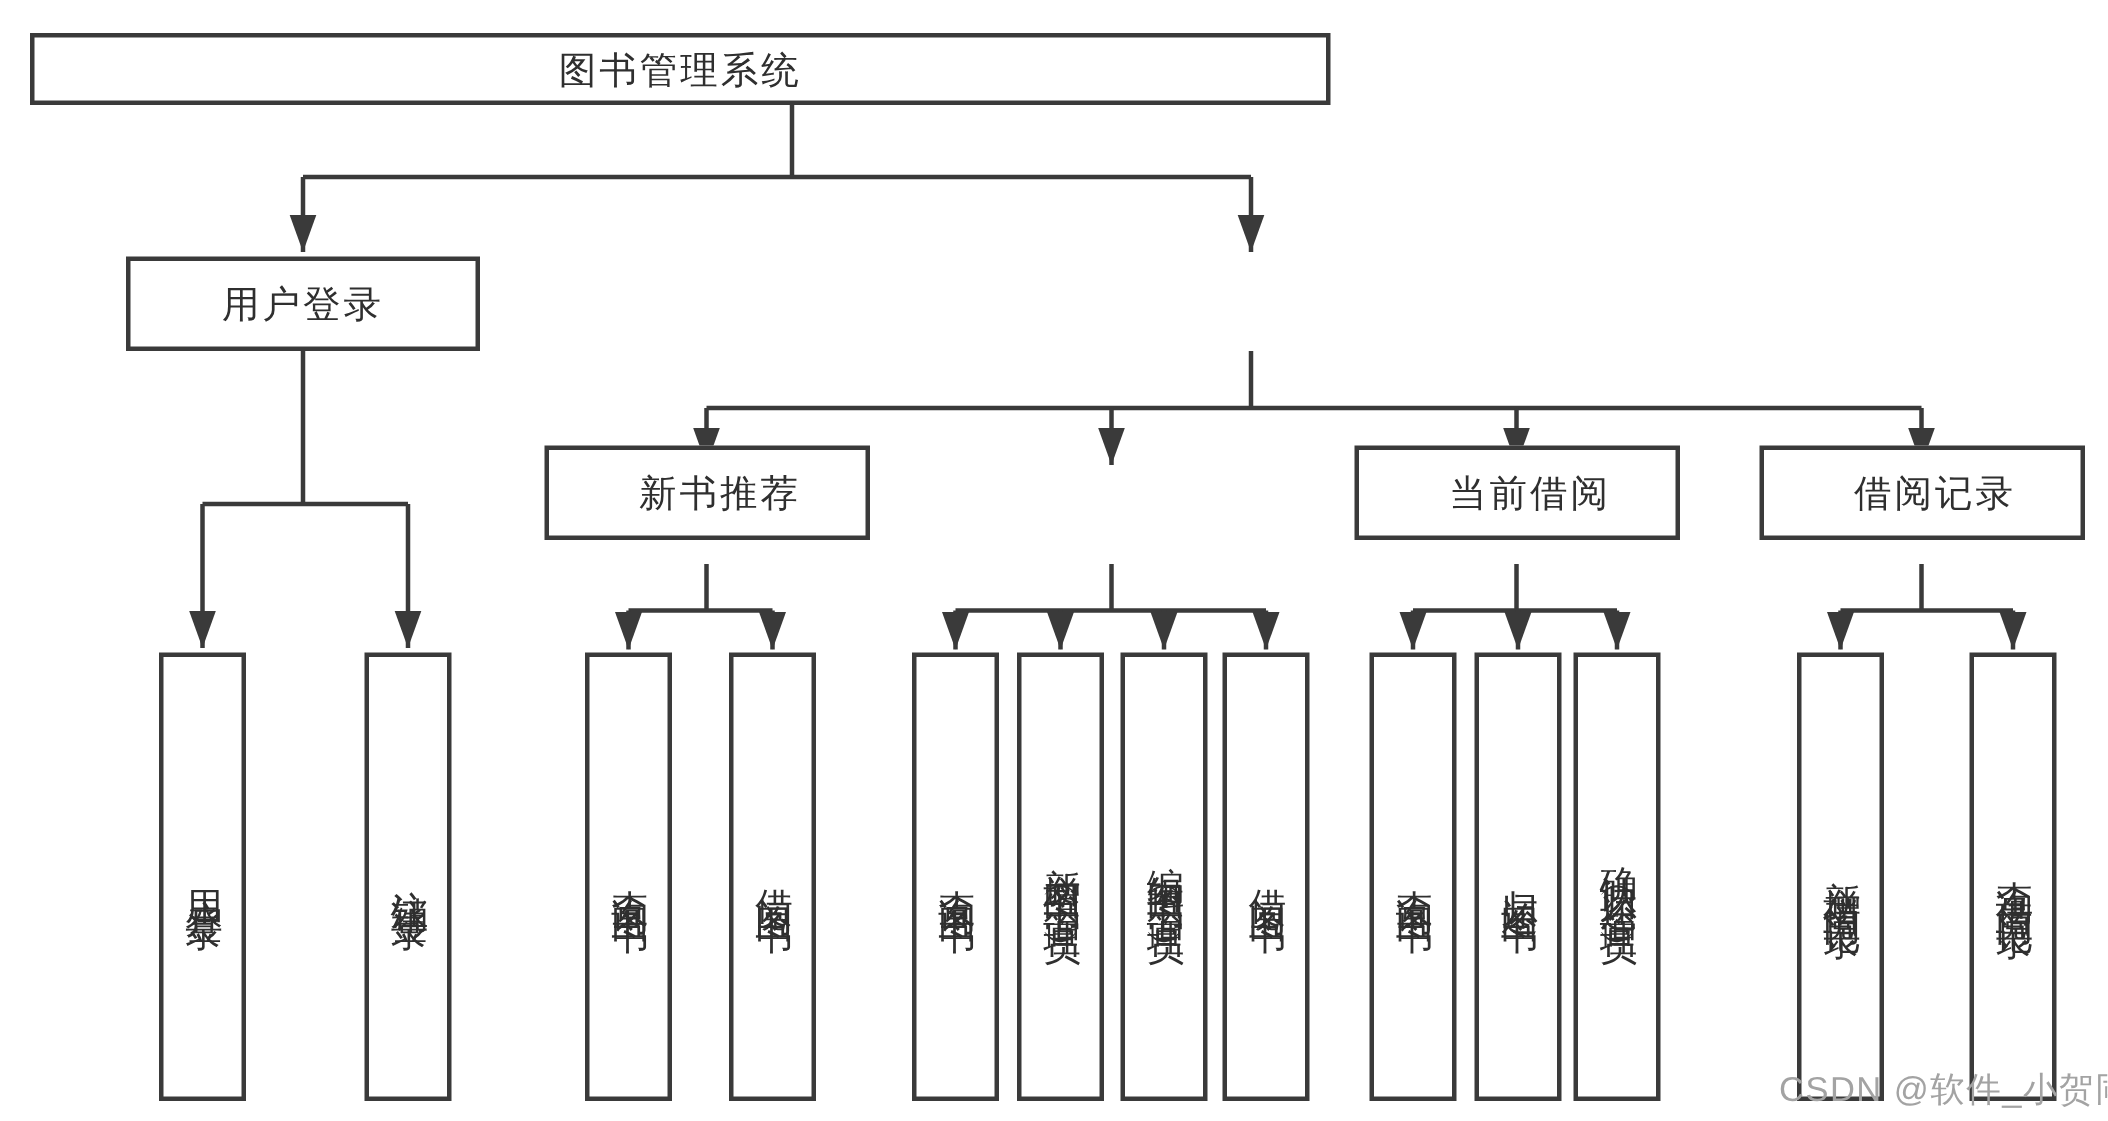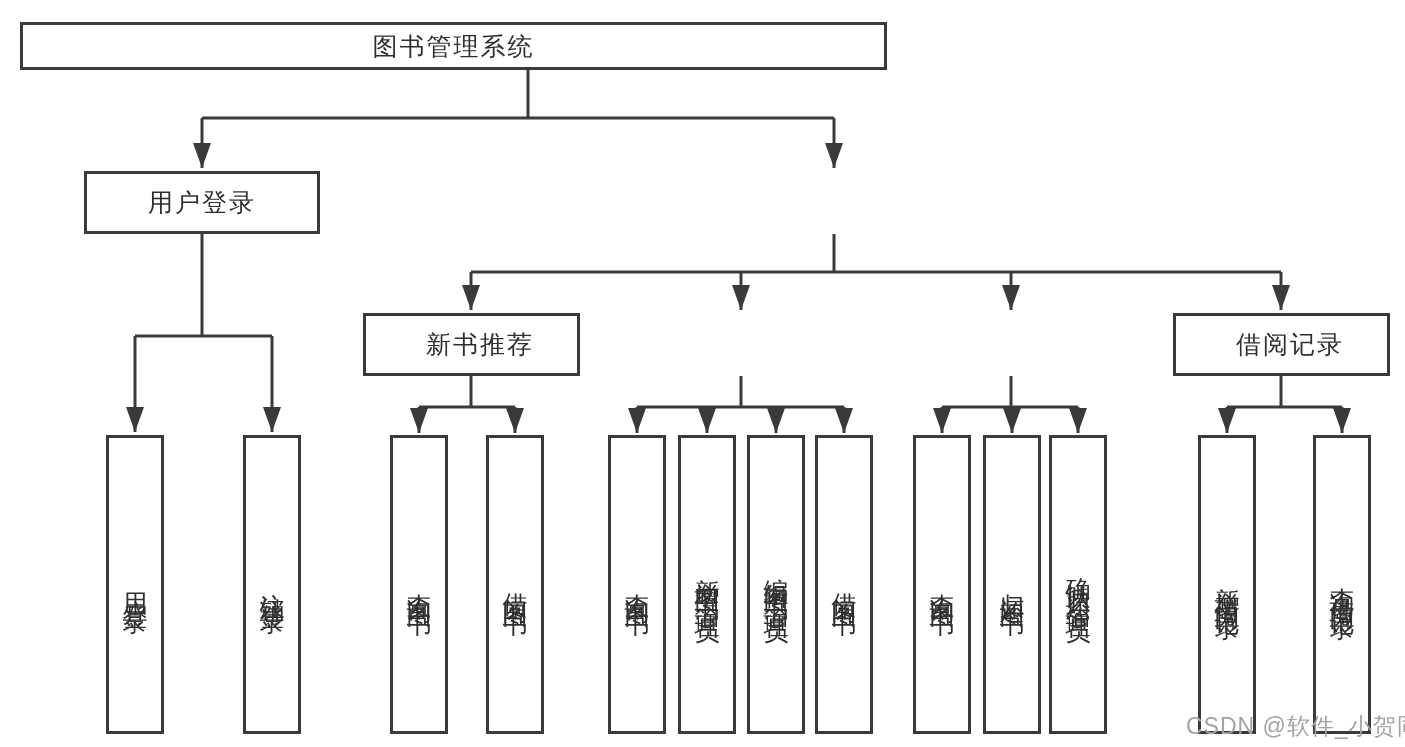--- a/index.html
+++ b/index.html
@@ -38,21 +38,21 @@
     letter-spacing: 2px;
     white-space: nowrap;
   }
   .root {
     left: 20px; top: 22px; width: 867px; height: 48px;
   }
   .lvl2 {
     top: 171px; width: 236px; height: 63px;
   }
   .lvl3 {
-    top: 313px; width: 217px; height: 63px; padding-left: 17px;
+    top: 297px; width: 217px; height: 63px; padding-left: 17px;
   }
   .leaf {
     top: 435px; width: 58px; height: 299px;
     writing-mode: vertical-rl;
     font-size: 25px;
     letter-spacing: 6px;
     line-height: 1;
   }
   .watermark {
     position: absolute;
@@ -118,20 +118,21 @@
       <path d="M1227,407 L1227,433" marker-end="url(#arrow)"></path>
       <path d="M1342,407 L1342,433" marker-end="url(#arrow)"></path>
     </g>
   </svg>
 
   <div class="box hbox root">图书管理系统</div>
 
   <div class="box hbox lvl2" style="left:84px;">用户登录</div>
 
   <div class="box hbox lvl3" style="left:363px;">新书推荐</div>
+  <div class="box hbox lvl3" style="left:903px;">当前借阅</div>
   <div class="box hbox lvl3" style="left:1173px;">借阅记录</div>
 
   <div class="box leaf" style="left:106px;">用户登录</div>
   <div class="box leaf" style="left:243px;">注销登录</div>
 
   <div class="box leaf" style="left:390px;">查询图书</div>
   <div class="box leaf" style="left:486px;">借阅图书</div>
 
   <div class="box leaf" style="left:608px;">查询图书</div>
   <div class="box leaf" style="left:678px;">新增图书（管理员）</div>

